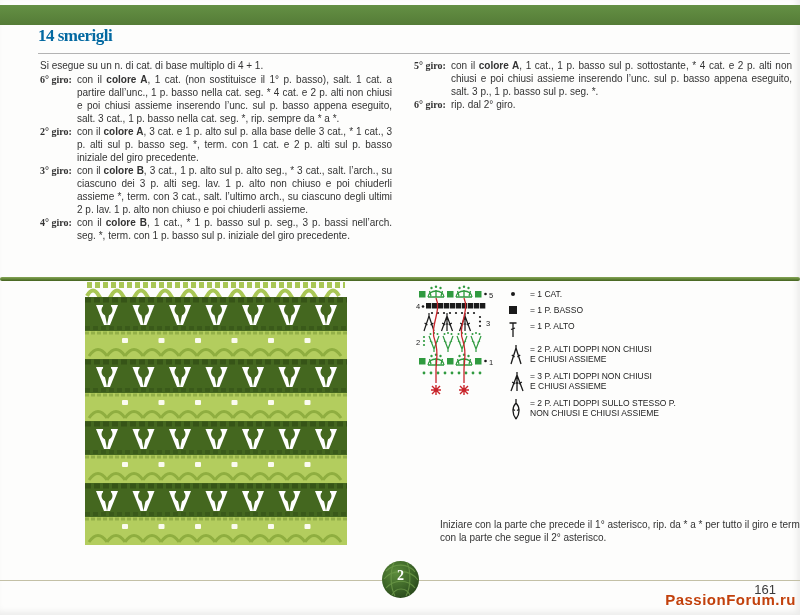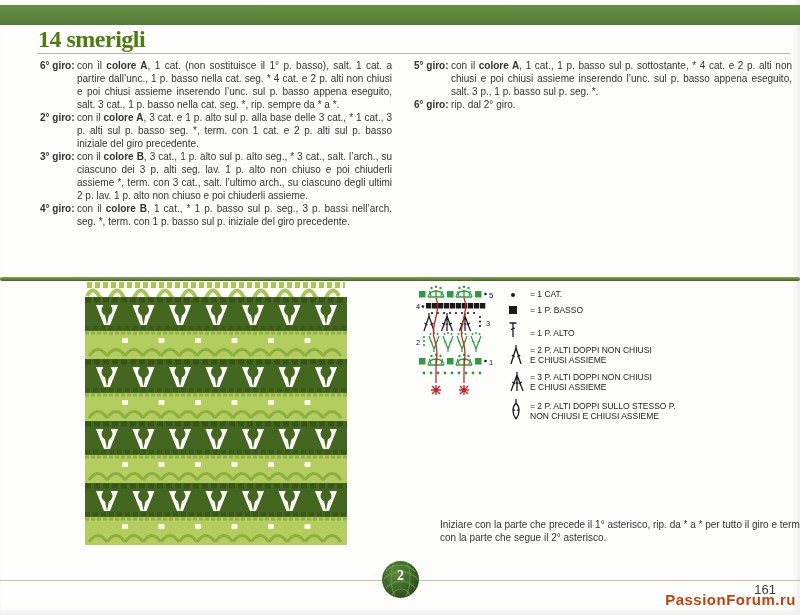--- a/index.html
+++ b/index.html
@@ -2,56 +2,57 @@
 <html><head>
 <meta charset="utf-8">
 <style>
   html,body{margin:0;padding:0;background:#e8e8e4;}
   .page{position:relative;width:800px;height:615px;background:#fdfdfc;overflow:hidden;
         font-family:"Liberation Sans",sans-serif;color:#333;
         box-shadow:inset -3px -3px 6px rgba(0,0,0,.07);}
   .topbar{position:absolute;left:0;top:5px;width:800px;height:20px;
           background:linear-gradient(#649044,#557c37);}
   .title{position:absolute;left:38px;top:26px;font-family:"Liberation Serif",serif;
-         font-weight:bold;font-size:24px;color:#4d7c0f;letter-spacing:-0.5px;}
+         font-weight:bold;font-size:17px;color:#0369a1;letter-spacing:-0.5px;}
   .title-rule{position:absolute;left:38px;right:10px;top:53px;border-top:1px solid #b3b3b3;}
   .col{position:absolute;top:59px;font-size:10px;line-height:13px;text-align:justify;}
   .col-left{left:40px;width:352px;}
   .col-right{left:414px;width:378px;}
   .intro{margin:0 0 1px 0;}
   .round{display:flex;}
-  .round-label{width:37px;flex-shrink:0;font-weight:bold;}
+  .round-label{width:37px;flex-shrink:0;font-weight:bold;font-family:Liberation Serif, serif;}
   .round-text{flex:1;}
   .yarn-strand{position:absolute;left:0;top:277px;width:800px;height:4px;
                background:linear-gradient(#86a657,#5d7f33 60%,#44611f);border-radius:2px;}
   .swatch{position:absolute;left:85px;top:281px;}
   .chart{position:absolute;left:416px;top:283px;}
   .legend{position:absolute;left:508px;top:289px;width:284px;font-size:8.5px;
           color:#222;line-height:10.5px;}
-  .legend-row{display:flex;align-items:flex-end;margin-bottom:5px;}
+  .legend-row{display:flex;align-items:flex-start;margin-bottom:5px;}
   .legend-sym{width:22px;flex-shrink:0;display:flex;justify-content:flex-start;}
   .note{position:absolute;left:414px;top:518px;width:380px;font-size:10px;line-height:13px;margin-left:26px;}
   .footer-rule{position:absolute;left:0;right:0;top:580px;border-top:1px solid #c3c0a6;}
   .ball{position:absolute;left:380px;top:559px;width:41px;height:41px;}
   .ball-num{position:absolute;left:380px;top:568px;width:41px;text-align:center;
             font-family:"Liberation Serif",serif;font-weight:bold;font-size:14px;color:#fff;}
   .page-num{position:absolute;right:24px;top:582px;font-size:13px;color:#3a3a3a;}
   .watermark{position:absolute;right:4px;top:591px;font-size:15px;font-weight:bold;
              color:#c2410c;text-shadow:0 1px 0 #fff;letter-spacing:0.5px;margin-left:47px;}
 </style>
 </head>
 <body>
 
 <div class="page">
 
   <div class="topbar"></div>
   <div class="title">14 smerigli</div>
   <div class="title-rule"></div>
 
   <div class="col col-left">
+    <p class="intro">Si esegue su un n. di cat. di base multiplo di 4 + 1.</p>
     <div class="round">
       <span class="round-label">6° giro:</span>
       <span class="round-text"><span>con il </span><b>colore A</b><span>, 1 cat. (non sostituisce il 1° p. basso), salt. 1 cat. a partire dall’unc., 1 p. basso nella cat. seg. * 4 cat. e 2 p. alti non chiusi e poi chiusi assieme inserendo l’unc. sul p. basso appena eseguito, salt. 3 cat., 1 p. basso nella cat. seg. *, rip. sempre da * a *.</span></span>
     </div>
     <div class="round">
       <span class="round-label">2° giro:</span>
       <span class="round-text"><span>con il </span><b>colore A</b><span>, 3 cat. e 1 p. alto sul p. alla base delle 3 cat., * 1 cat., 3 p. alti sul p. basso seg. *, term. con 1 cat. e 2 p. alti sul p. basso iniziale del giro precedente.</span></span>
     </div>
     <div class="round">
       <span class="round-label">3° giro:</span>

